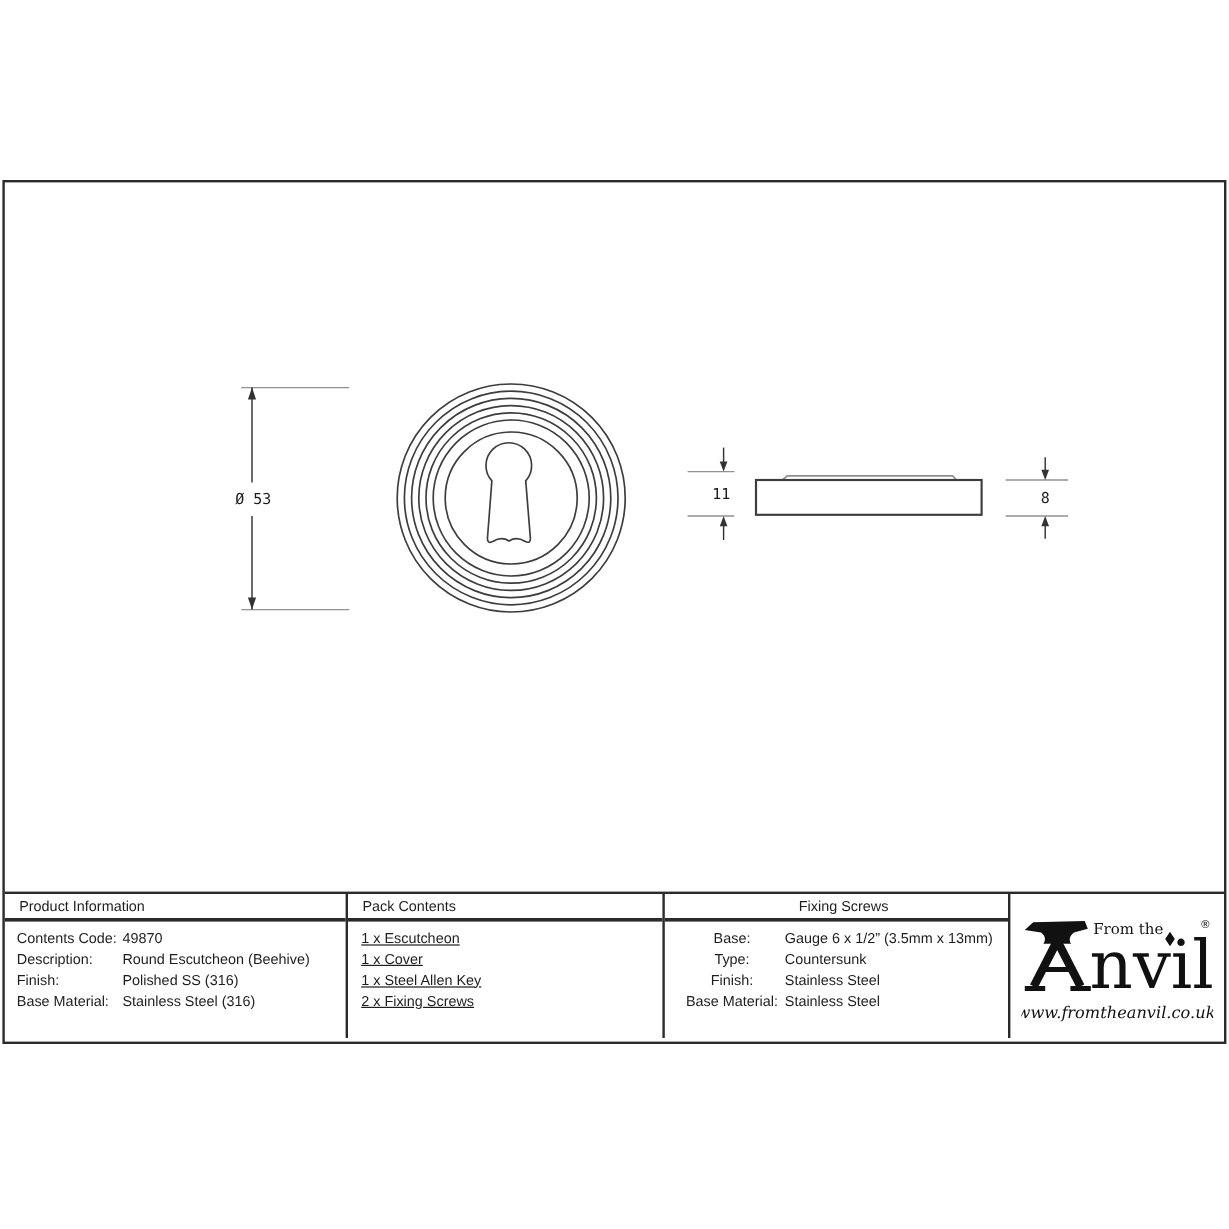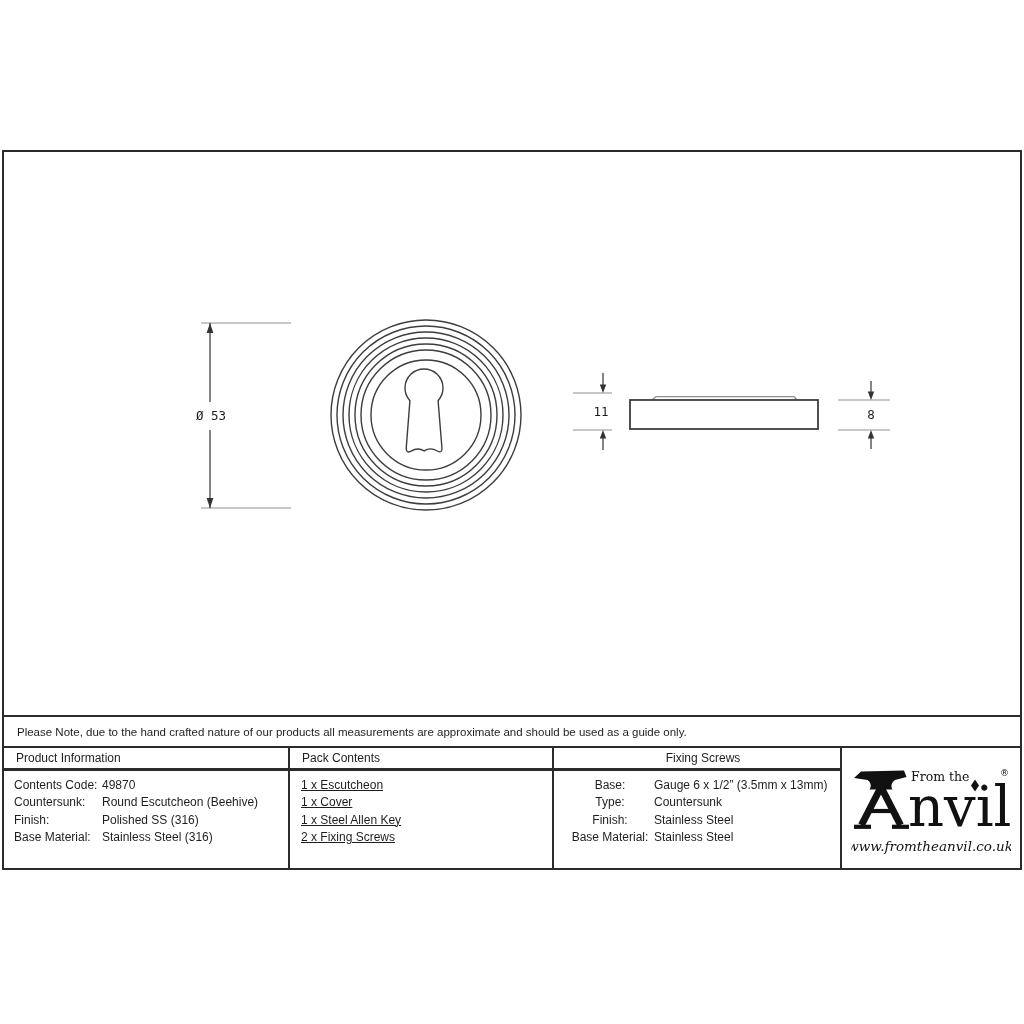--- a/index.html
+++ b/index.html
@@ -25,21 +25,21 @@
   .ext{stroke:var(--ext);stroke-width:1.2;}
   .dim{stroke:var(--dim);stroke-width:1.2;}
   .ah{fill:var(--dim);stroke:none;}
   .dimtext{font:12.5px "DejaVu Sans Mono",monospace;fill:var(--ink);}
 
   .note-strip{
     height:29px;border-top:2px solid var(--frame);
     display:flex;align-items:center;padding-left:13px;
     font-size:11.5px;
   }
-  .spec-table{display:flex;border-top:2px solid var(--frame);height:120px;}
+  .spec-table{display:flex;border-top:2px solid var(--frame);height:120px;margin-top:28px;}
   .col{height:100%;box-sizing:border-box;}
   .col-product{width:286px;border-right:2px solid var(--frame);}
   .col-pack{width:264px;border-right:2px solid var(--frame);}
   .col-screws{width:288px;border-right:2px solid var(--frame);text-align:center;}
   .col-brand{flex:1;display:flex;align-items:center;justify-content:center;}
   .col-header{
     height:17px;padding:3px 0 0 12px;font-size:12px;
     border-bottom:3px solid var(--frame);white-space:nowrap;
   }
   .col-body{padding-top:6px;font-size:12px;}
@@ -109,35 +109,32 @@
         <line class="ext" x1="834" y1="278" x2="886" y2="278"></line>
         <line class="dim" x1="867" y1="229" x2="867" y2="240"></line>
         <polygon class="ah" points="867,248 863.8,239.5 870.2,239.5"></polygon>
         <line class="dim" x1="867" y1="297" x2="867" y2="286"></line>
         <polygon class="ah" points="867,278 863.8,286.5 870.2,286.5"></polygon>
         <text class="dimtext" x="867" y="267" text-anchor="middle">8</text>
       </g>
     </svg>
   </div>
 
-  <div class="note-strip">
-    <span>Please Note, due to the hand crafted nature of our products all measurements are approximate and should be used as a guide only.</span>
-  </div>
 
   <div class="spec-table">
 
     <div class="col col-product">
       <div class="col-header">Product Information</div>
       <div class="col-body">
         <div class="kv">
           <span class="k">Contents Code:</span>
           <span class="v">49870</span>
         </div>
         <div class="kv">
-          <span class="k">Countersunk:</span>
+          <span class="k">Description:</span>
           <span class="v">Round Escutcheon (Beehive)</span>
         </div>
         <div class="kv">
           <span class="k">Finish:</span>
           <span class="v">Polished SS (316)</span>
         </div>
         <div class="kv">
           <span class="k">Base Material:</span>
           <span class="v">Stainless Steel (316)</span>
         </div>

